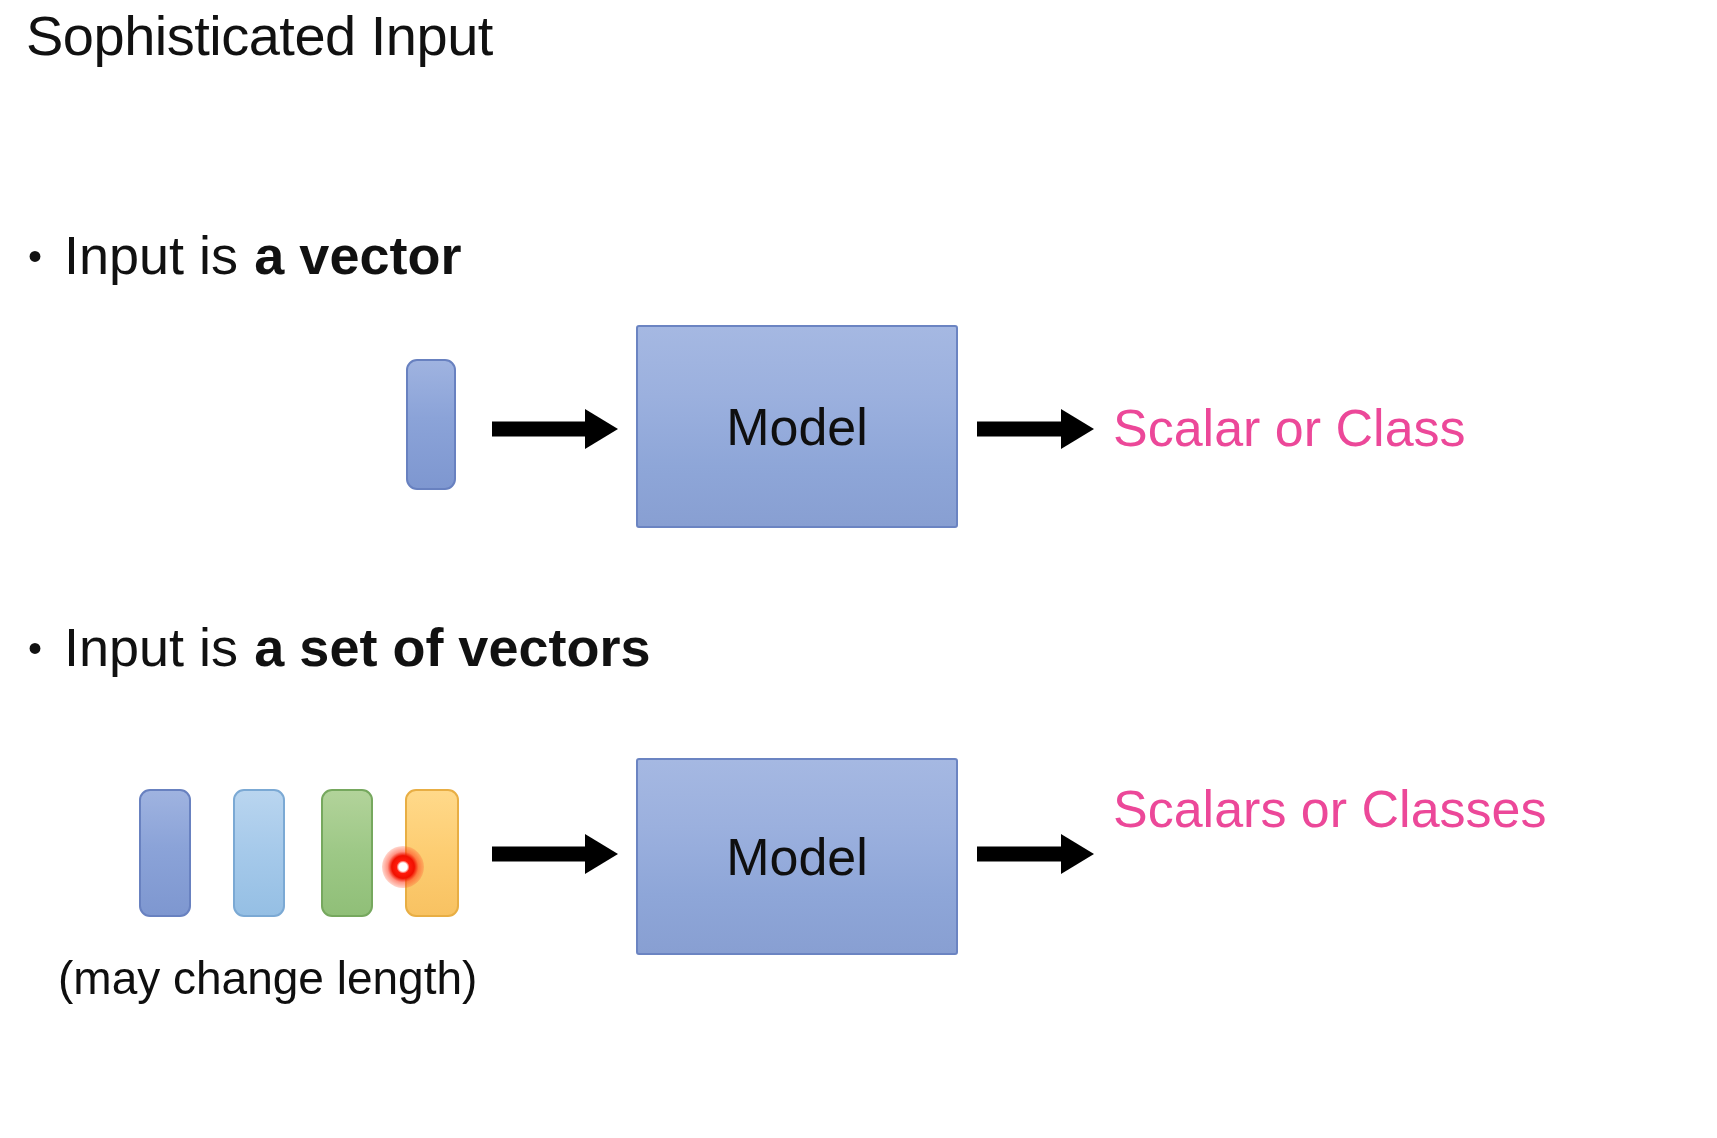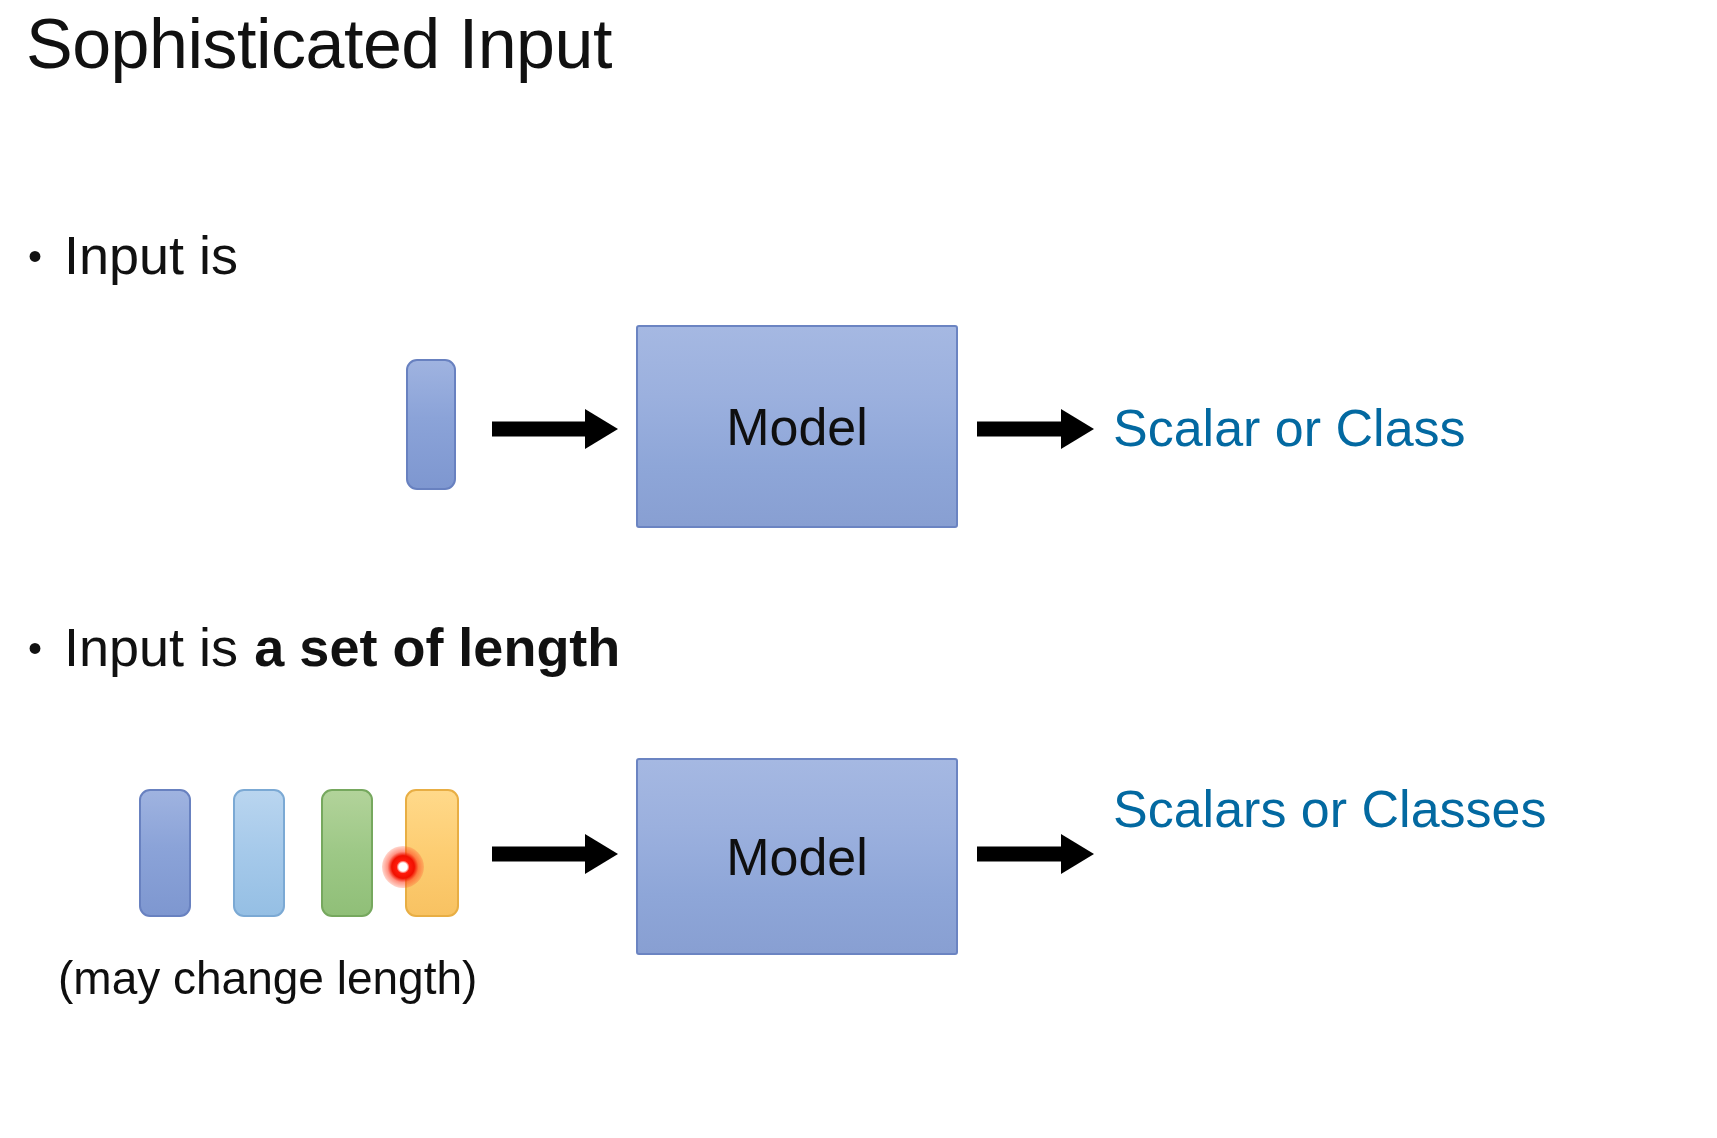--- a/index.html
+++ b/index.html
@@ -15,21 +15,21 @@
     font-family: "Liberation Sans", sans-serif;
     color: #000000;
     -webkit-font-smoothing: antialiased;
   }
 
   
   .slide-title {
     position: absolute;
     left: 26px;
     top: 4px;
-    font-size: 70px;
+    font-size: 56px;
     line-height: 1.15;
     font-weight: 300;
     letter-spacing: -0.5px;
     color: #111111;
     white-space: nowrap;
   }
 
   
   .bullet-row {
     position: absolute;
@@ -152,21 +152,21 @@
   #arrow-in-2   { left: 492px;  top: 841px; width: 126px; }
   #arrow-in-2 .shaft  { width: 96px; }
   #arrow-out-2  { left: 977px;  top: 841px; width: 117px; }
   #arrow-out-2 .shaft { width: 87px; }
 
   
   .output-label {
     position: absolute;
     font-size: 52px;
     font-weight: 400;
-    color: #0369a1;
+    color: #ec4899;
     white-space: nowrap;
     line-height: 1;
   }
   #output-label-1 { left: 1113px; top: 402px; }
   #output-label-2 { left: 1113px; top: 783px; }
 
   
   #caption-may-change-length {
     position: absolute;
     left: 58px;
@@ -179,20 +179,21 @@
   }
 </style>
 </head>
 <body>
 
 <div class="slide-title">Sophisticated Input</div>
 
 <div class="bullet-row" id="bullet-1">
   <span class="bullet-dot">•</span>
   <span class="bullet-normal">Input is</span>
+  <span class="bullet-strong">a vector</span>
 </div>
 
 <div class="vec-bar bar-blue" id="vector-single"></div>
 
 <div class="arrow" id="arrow-in-1">
   <span class="shaft"></span>
   <span class="head"></span>
 </div>
 
 <div class="model-box" id="model-box-1">
@@ -202,21 +203,21 @@
 <div class="arrow" id="arrow-out-1">
   <span class="shaft"></span>
   <span class="head"></span>
 </div>
 
 <div class="output-label" id="output-label-1">Scalar or Class</div>
 
 <div class="bullet-row" id="bullet-2">
   <span class="bullet-dot">•</span>
   <span class="bullet-normal">Input is</span>
-  <span class="bullet-strong">a set of length</span>
+  <span class="bullet-strong">a set of vectors</span>
 </div>
 
 <div class="vec-bar bar-blue" id="vector-set-1"></div>
 <div class="vec-bar bar-lightblue" id="vector-set-2"></div>
 <div class="vec-bar bar-green" id="vector-set-3"></div>
 <div class="vec-bar bar-orange" id="vector-set-4"></div>
 
 <div id="laser-pointer"></div>
 
 <div class="arrow" id="arrow-in-2">

